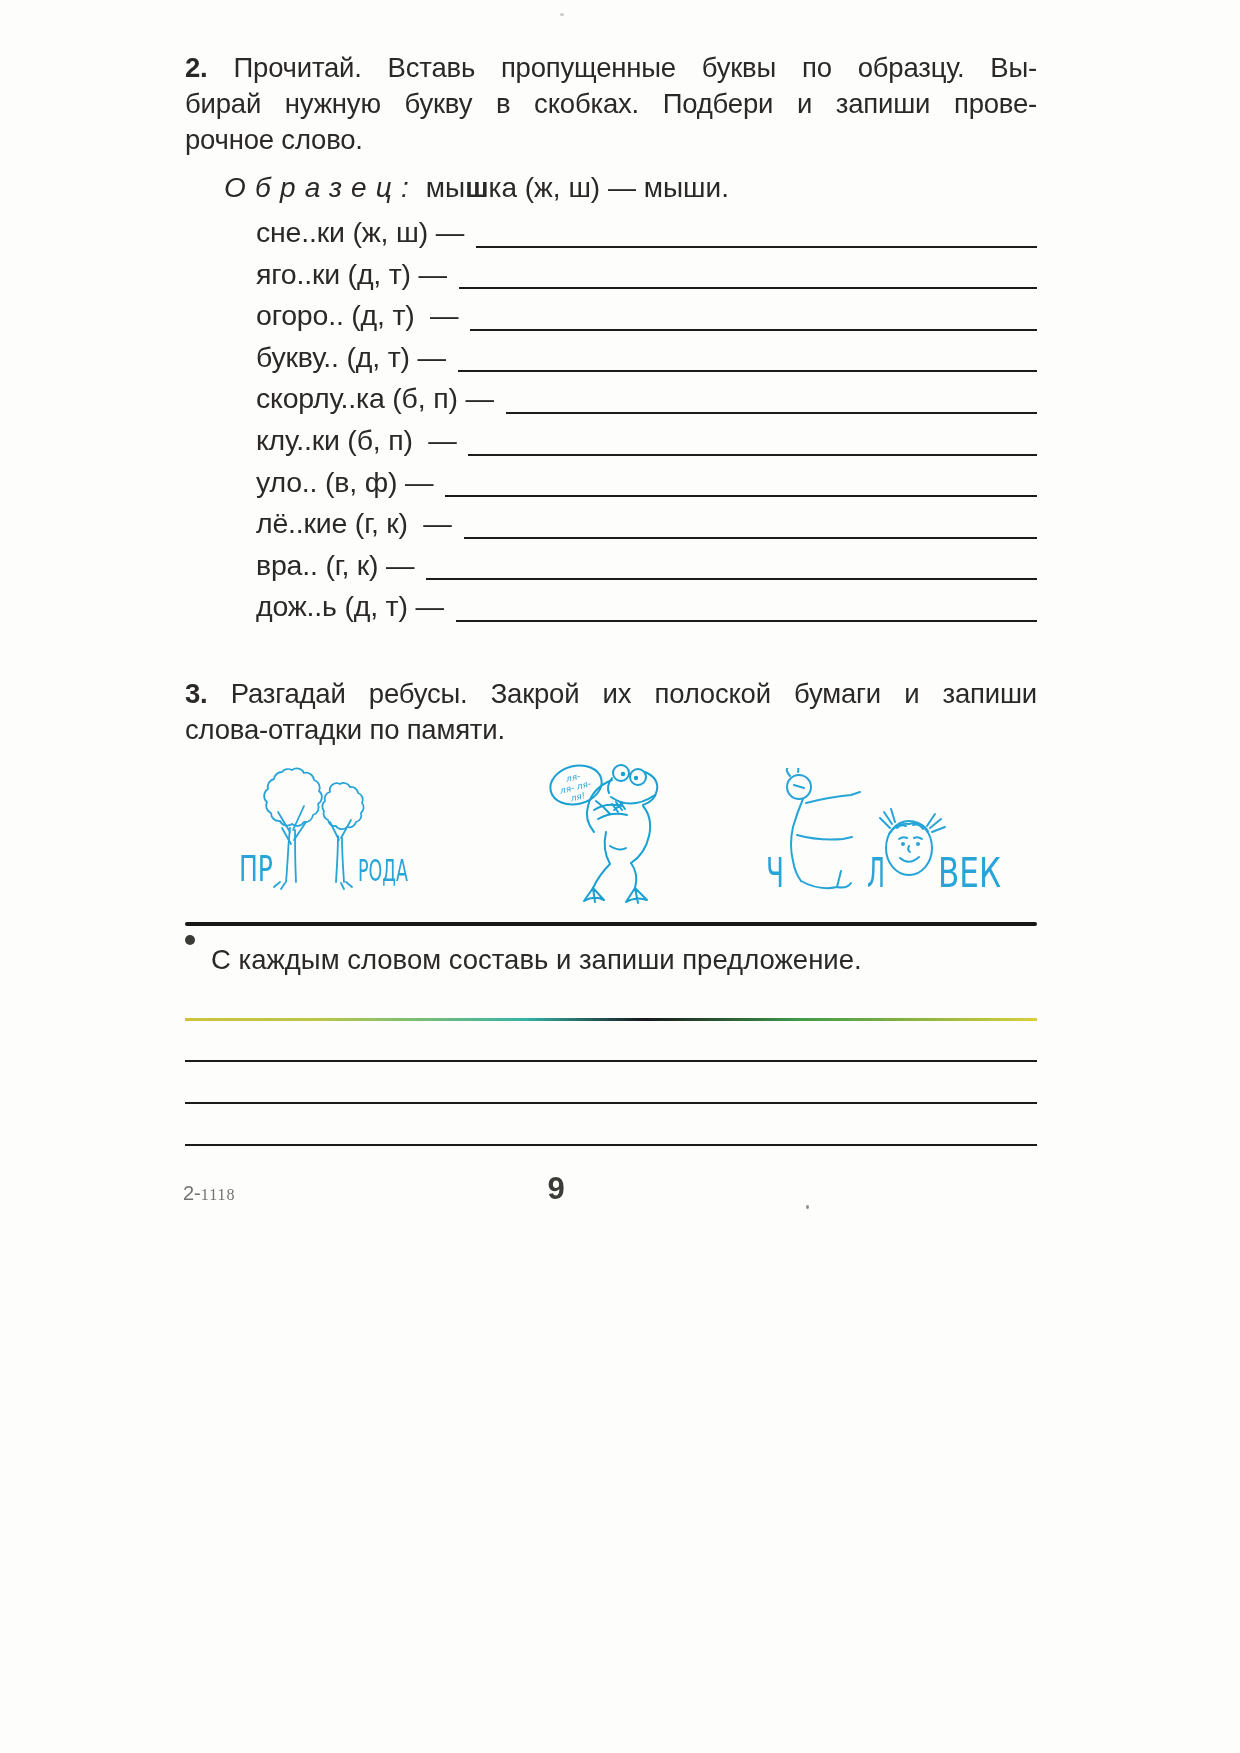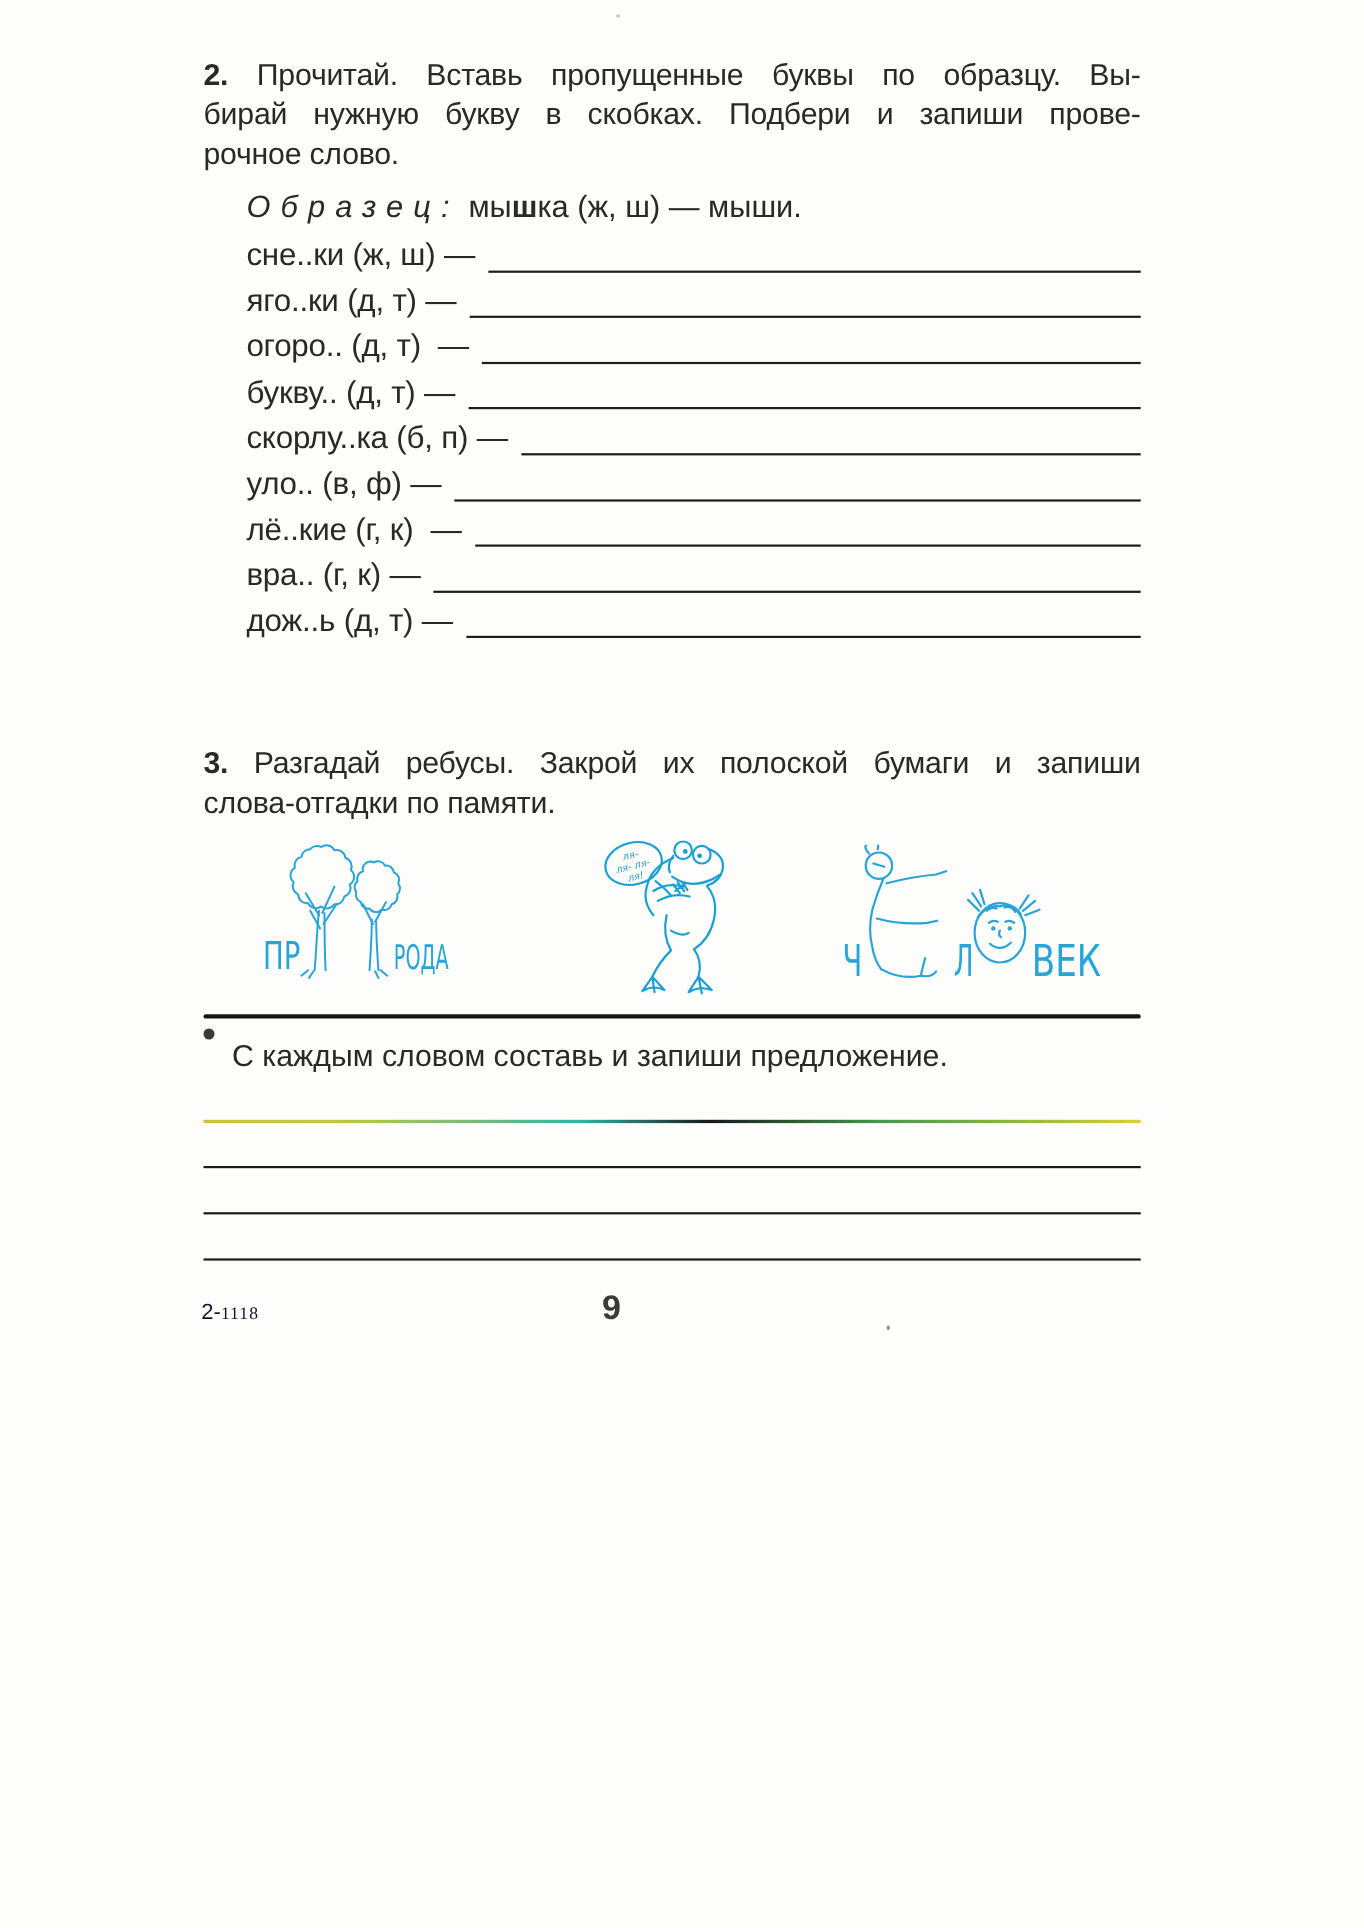--- a/index.html
+++ b/index.html
@@ -9,34 +9,34 @@
   .para{position:absolute;left:185px;width:852px;font-size:27.5px;line-height:36px;letter-spacing:-0.2px;}
   .para .jline{text-align:justify;text-align-last:justify;}
   .para b{font-weight:bold;}
   
   .sample{position:absolute;left:224px;top:170px;width:813px;font-size:28px;line-height:36px;white-space:pre;}
   .sample .spaced{letter-spacing:0.33em;font-style:italic;}
   .sample b{font-weight:bold;}
   
   .rows{position:absolute;left:224px;top:212px;width:813px;}
   .row{display:flex;align-items:flex-end;height:41.6px;font-size:28.5px;letter-spacing:-0.2px;}
-  .row .lbl{white-space:pre;line-height:41.6px;padding-right:12px;}
+  .row .lbl{white-space:pre;line-height:41.6px;padding-right:12px;margin-left:32px;}
   .row .wline{flex:1;border-bottom:2px solid #1d1c1a;margin-bottom:6px;}
   
   .rebus{position:absolute;}
   .rebus svg text{font-family:"DejaVu Sans",sans-serif;fill:#27a4d8;}
   
   .separator{position:absolute;left:185px;top:922px;width:852px;height:3.5px;background:#171716;border-radius:2px;}
   .task{position:absolute;left:185px;top:942px;width:852px;font-size:27.5px;line-height:36px;display:flex;align-items:flex-start;}
   .task .dot{width:10px;height:10px;border-radius:50%;background:#3a3a37;margin-right:16px;flex:0 0 auto;transform:translateY(-7px);}
   
   .wl{position:absolute;left:185px;width:852px;height:2.2px;background:#1b1b19;}
   .wl.tint{height:2.6px;background:linear-gradient(90deg,#cfc23c 0%,#b9c648 16%,#35b3a6 40%,#17181c 54%,#3f9a49 72%,#d9cf3a 100%);}
   
-  .footer-code{position:absolute;left:183px;top:1182px;color:#0f172a;}
+  .footer-code{position:absolute;left:183px;top:1182px;color:#737373;}
   .footer-code .c1{font-size:20px;font-family:"Liberation Sans",sans-serif;}
   .footer-code .c2{font-size:16px;font-family:"Liberation Serif",serif;letter-spacing:1px;}
   .page-num{position:absolute;left:536px;top:1171px;width:40px;text-align:center;
             font-size:31px;font-weight:bold;color:#3b3b38;}
   .speck{position:absolute;border-radius:50%;}
 </style>
 </head>
 <body>
 
 <div class="page">
@@ -69,20 +69,24 @@
       <div class="row">
         <span class="lbl">букву.. (д, т) —</span>
         <span class="wline"></span>
       </div>
 
       <div class="row">
         <span class="lbl">скорлу..ка (б, п) —</span>
         <span class="wline"></span>
       </div>
 
+      <div class="row">
+        <span class="lbl">клу..ки (б, п)  —</span>
+        <span class="wline"></span>
+      </div>
 
       <div class="row">
         <span class="lbl">уло.. (в, ф) —</span>
         <span class="wline"></span>
       </div>
 
       <div class="row">
         <span class="lbl">лё..кие (г, к)  —</span>
         <span class="wline"></span>
       </div>

